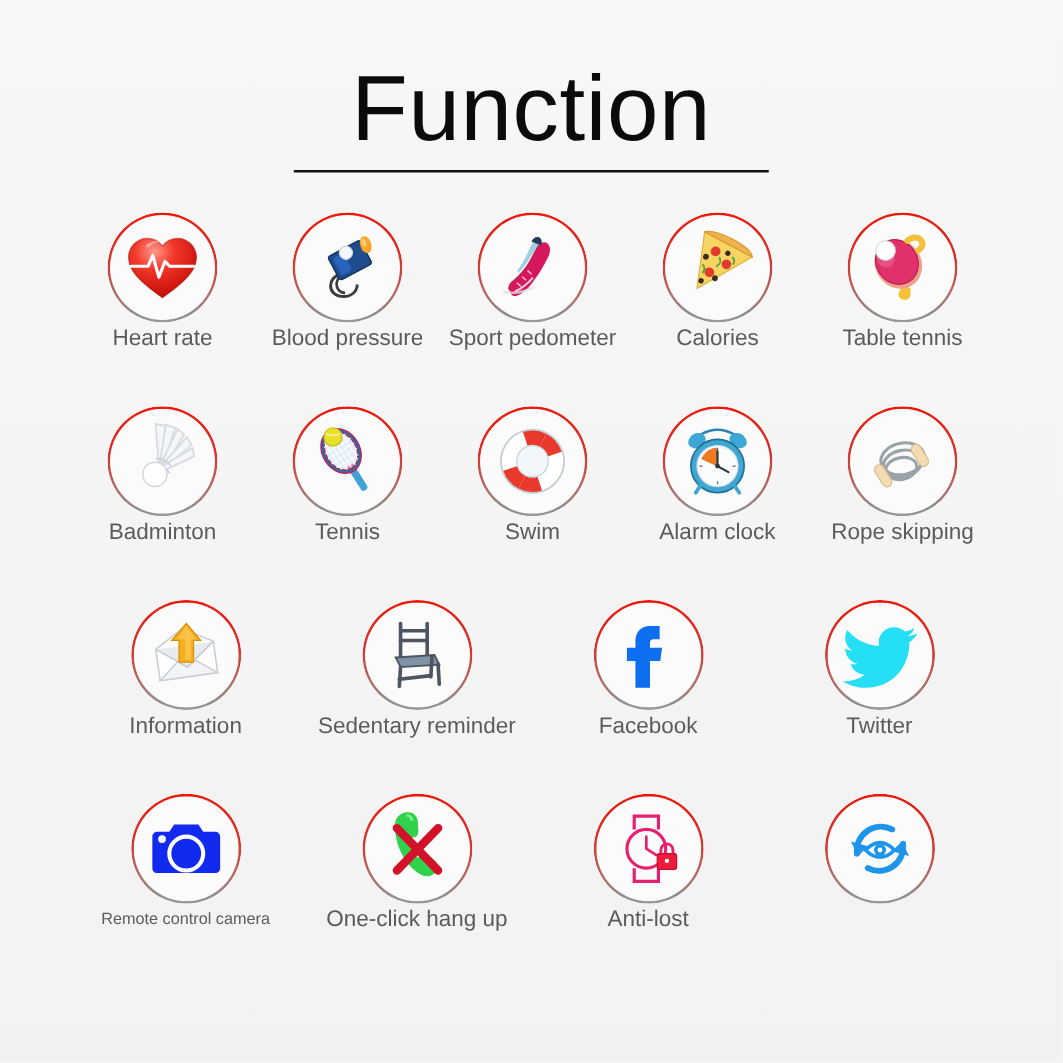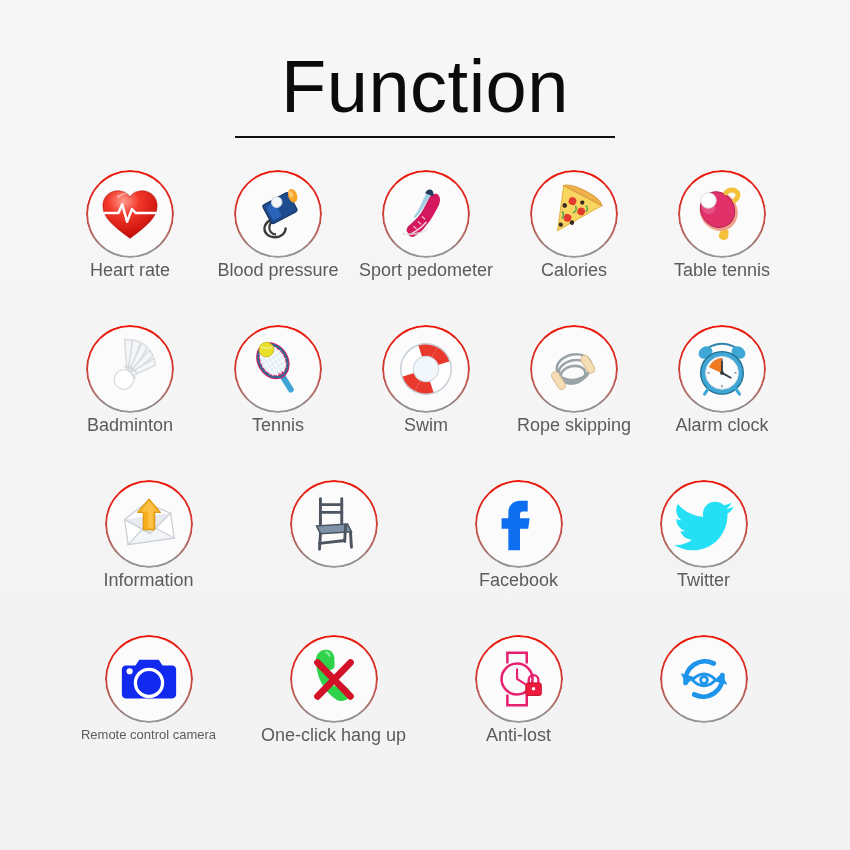--- a/index.html
+++ b/index.html
@@ -306,41 +306,20 @@
         <path d="M16 16c4-4 10-6 14-6" fill="none" stroke="#ffffff" stroke-width="2.4" opacity=".8"></path>
       </g>
     </svg></span>
           </div>
           <div class="cell-label">Swim</div>
         </div>
         <div class="cell">
           <div class="icon-circle">
             <span class="icon-art">
     <svg viewBox="0 0 64 64">
-      <g fill="none" stroke="#9aa3a8" stroke-width="2.6" stroke-linecap="round">
-        <ellipse cx="32" cy="30" rx="18" ry="13" transform="rotate(-12 32 30)"></ellipse>
-        <ellipse cx="32" cy="34" rx="16" ry="11" transform="rotate(-12 32 34)"></ellipse>
-        <ellipse cx="31" cy="38" rx="13" ry="9" transform="rotate(-12 31 38)"></ellipse>
-      </g>
-      <g transform="rotate(-32 48 26)">
-        <rect x="42" y="16" width="8" height="20" rx="4" fill="#f4dcb4"></rect>
-        <rect x="42" y="16" width="8" height="20" rx="4" fill="none" stroke="#d9bd8d" stroke-width="1"></rect>
-      </g>
-      <g transform="rotate(-32 16 44)">
-        <rect x="12" y="34" width="8" height="20" rx="4" fill="#f4dcb4"></rect>
-        <rect x="12" y="34" width="8" height="20" rx="4" fill="none" stroke="#d9bd8d" stroke-width="1"></rect>
-      </g>
-    </svg></span>
-          </div>
-          <div class="cell-label">Rope skipping</div>
-        </div>
-        <div class="cell">
-          <div class="icon-circle">
-            <span class="icon-art">
-    <svg viewBox="0 0 64 64">
       <g fill="none" stroke="#2f83b0" stroke-width="2">
         <path d="M18 10 Q32 2 46 10"></path>
       </g>
       <ellipse cx="15" cy="15" rx="7.5" ry="6" fill="#3fa7d6" transform="rotate(-30 15 15)"></ellipse>
       <ellipse cx="49" cy="15" rx="7.5" ry="6" fill="#3fa7d6" transform="rotate(30 49 15)"></ellipse>
       <circle cx="32" cy="36" r="22" fill="#3fa7d6"></circle>
       <circle cx="32" cy="36" r="22" fill="none" stroke="#22708f" stroke-width="1.4"></circle>
       <circle cx="32" cy="36" r="17" fill="#fbfcfd" stroke="#cfd9e0" stroke-width="1"></circle>
       <path d="M32 36 L32 21 A15 15 0 0 0 19 30 Z" fill="#ef7a1f"></path>
       <path d="M32 36 L32 21 A15 15 0 0 0 19 30 Z" fill="none" stroke="#d8641a" stroke-width=".6"></path>
@@ -351,20 +330,41 @@
         <line x1="44.5" y1="36" x2="47" y2="36"></line>
       </g>
       <line x1="32" y1="36" x2="32" y2="24" stroke="#2b3840" stroke-width="1.8" stroke-linecap="round"></line>
       <line x1="32" y1="36" x2="41" y2="41" stroke="#2b3840" stroke-width="1.8" stroke-linecap="round"></line>
       <circle cx="32" cy="36" r="2" fill="#2b3840"></circle>
       <path d="M18 52l-4 6M46 52l4 6" stroke="#3fa7d6" stroke-width="3.2" stroke-linecap="round"></path>
     </svg></span>
           </div>
           <div class="cell-label">Alarm clock</div>
         </div>
+        <div class="cell">
+          <div class="icon-circle">
+            <span class="icon-art">
+    <svg viewBox="0 0 64 64">
+      <g fill="none" stroke="#9aa3a8" stroke-width="2.6" stroke-linecap="round">
+        <ellipse cx="32" cy="30" rx="18" ry="13" transform="rotate(-12 32 30)"></ellipse>
+        <ellipse cx="32" cy="34" rx="16" ry="11" transform="rotate(-12 32 34)"></ellipse>
+        <ellipse cx="31" cy="38" rx="13" ry="9" transform="rotate(-12 31 38)"></ellipse>
+      </g>
+      <g transform="rotate(-32 48 26)">
+        <rect x="42" y="16" width="8" height="20" rx="4" fill="#f4dcb4"></rect>
+        <rect x="42" y="16" width="8" height="20" rx="4" fill="none" stroke="#d9bd8d" stroke-width="1"></rect>
+      </g>
+      <g transform="rotate(-32 16 44)">
+        <rect x="12" y="34" width="8" height="20" rx="4" fill="#f4dcb4"></rect>
+        <rect x="12" y="34" width="8" height="20" rx="4" fill="none" stroke="#d9bd8d" stroke-width="1"></rect>
+      </g>
+    </svg></span>
+          </div>
+          <div class="cell-label">Rope skipping</div>
+        </div>
       </div>
       <div class="grid-row">
         <div class="cell">
           <div class="icon-circle">
             <span class="icon-art">
     <svg viewBox="0 0 64 64">
       <g transform="rotate(-8 32 34)">
         <path d="M8 24 L32 10 L56 24 L56 50 L8 50 Z" fill="#ffffff" stroke="#c9ced4" stroke-width="1.3"></path>
         <path d="M8 50 L30 32 L32 32 L56 50 Z" fill="#f2f4f7" stroke="#c9ced4" stroke-width="1.2"></path>
         <path d="M8 24 L32 42 L56 24" fill="#e7eaee" stroke="#c4c9d0" stroke-width="1.2"></path>
@@ -391,20 +391,21 @@
       <path d="M14 34 L46 32 L50 40 L18 42 Z" fill="#7f93a8"></path>
       <path d="M14 34 L46 32 L50 40 L18 42 Z" fill="none" stroke="#4c5560" stroke-width="1.6"></path>
       <g stroke="#4c5560" stroke-width="3" fill="none" stroke-linecap="round">
         <line x1="18" y1="42" x2="17" y2="58"></line>
         <line x1="49" y1="40" x2="50" y2="56"></line>
         <line x1="44" y1="33" x2="43" y2="50"></line>
         <line x1="17" y1="52" x2="43" y2="49"></line>
       </g>
     </svg></span>
           </div>
+          <div class="cell-label">Sedentary reminder</div>
         </div>
         <div class="cell">
           <div class="icon-circle">
             <span class="icon-art">
     <svg viewBox="0 0 64 64">
       <path d="M41 8h-8c-7 0-12 5-12 12v6h-7v11h7v22h12V37h8.5l1.5-11H33v-4c0-2 1-3 3-3h5z" fill="#0d6ef0"></path>
     </svg></span>
           </div>
           <div class="cell-label">Facebook</div>
         </div>

